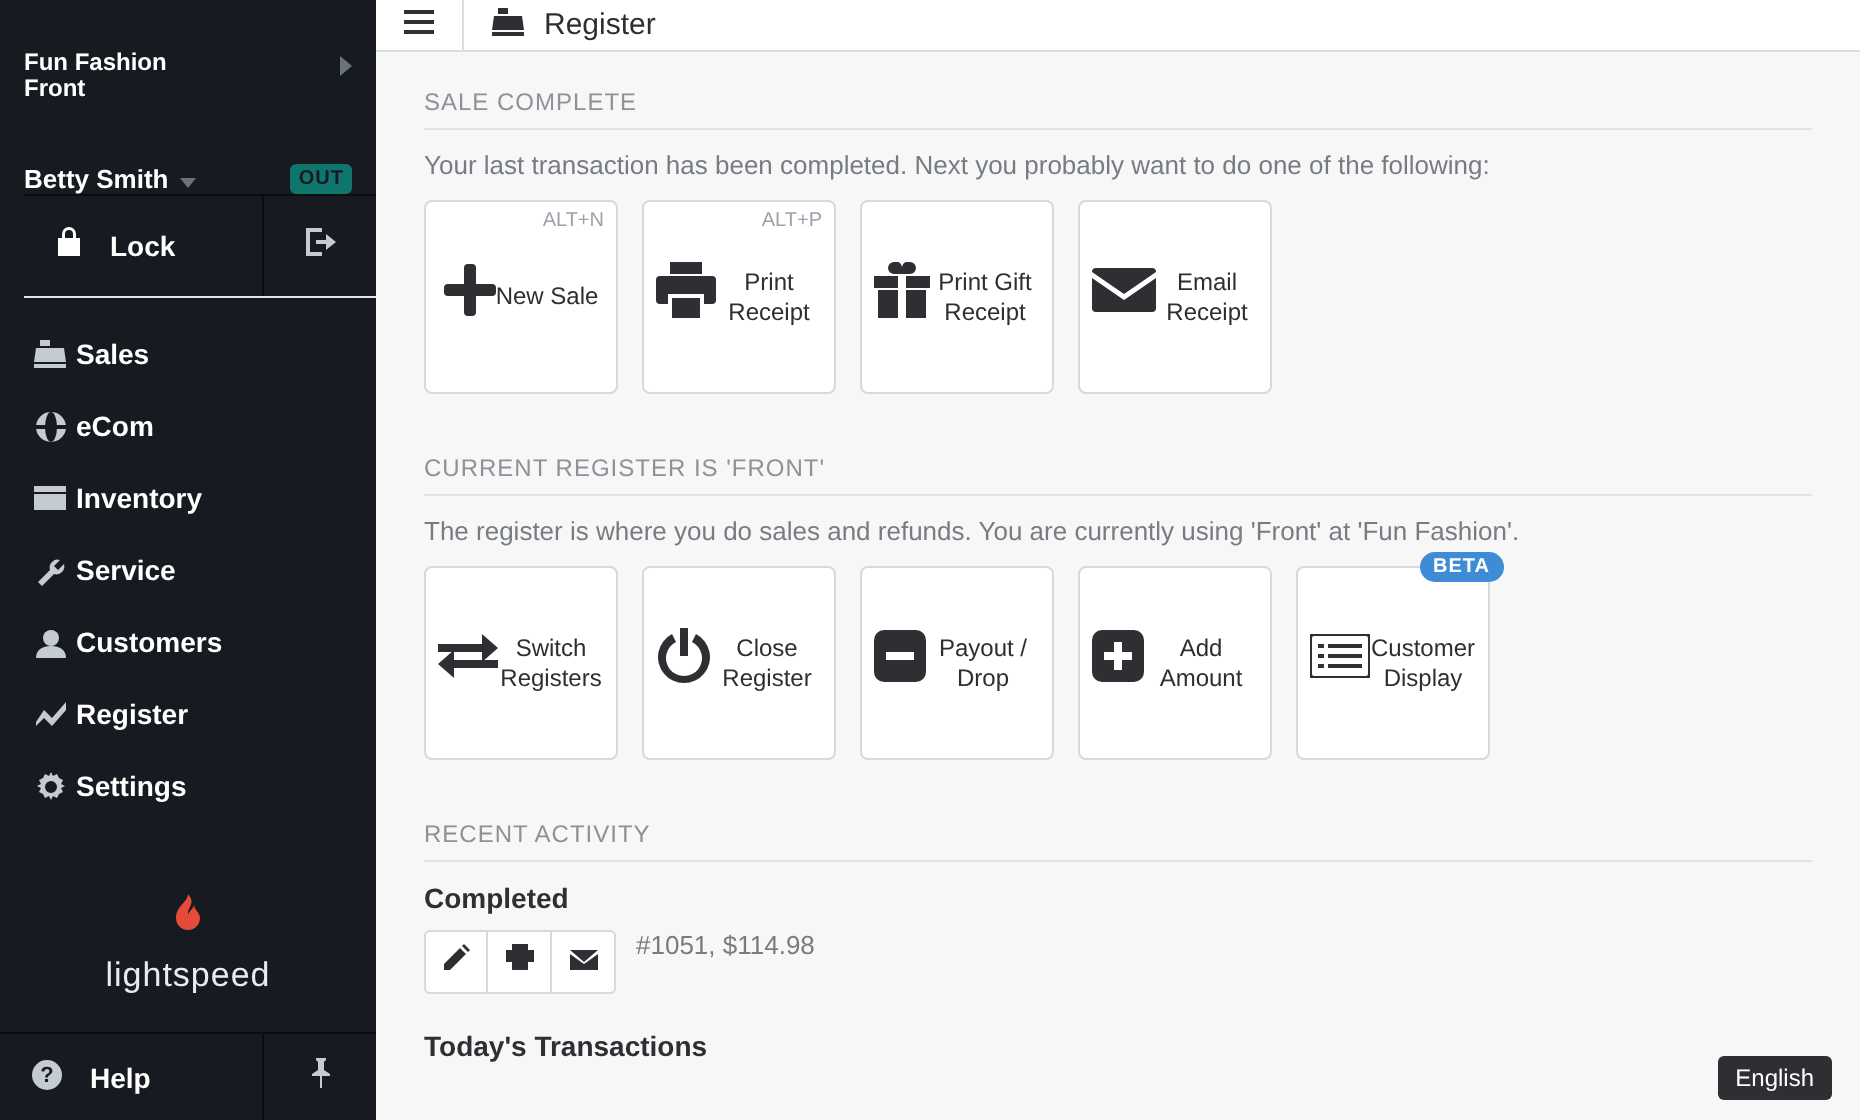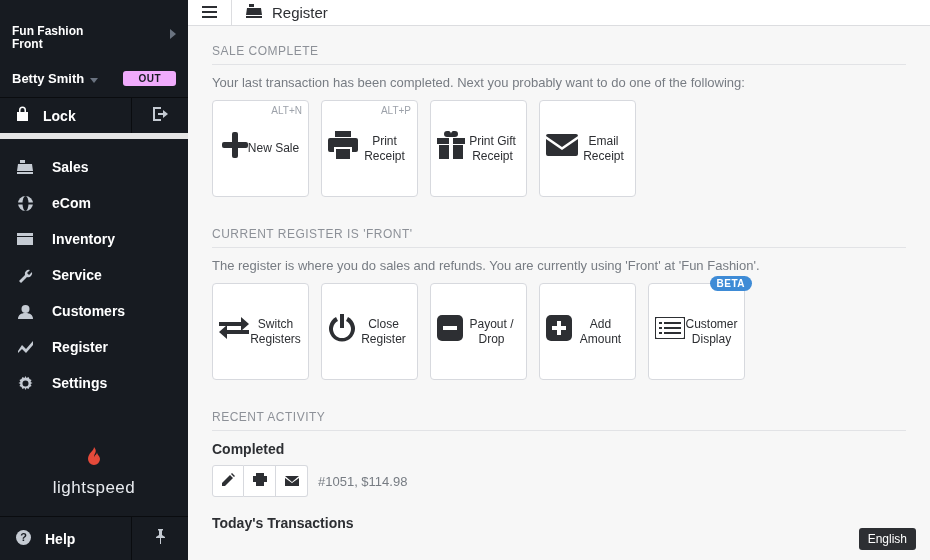--- a/index.html
+++ b/index.html
@@ -32,60 +32,61 @@
     .shop-name {
       font-size: 12px;
       font-weight: 600;
       line-height: 1.1;
     }
     .chevron-right-icon svg { width: 6px; height: 10px; fill: #6a7380; }
     .user-row {
       height: 38px;
       padding: 0 12px;
       display: flex;
-      align-items: center;
+      align-items: flex-end;
       justify-content: space-between;
     }
     .user-name { font-size: 13px; font-weight: 600; display: flex; align-items: center; gap: 6px; }
     .chevron-down-small svg { width: 8px; height: 5px; fill: #6a7380; }
     .out-badge {
-      background: #f0abfc;
+      background: #0f766e;
       color: #171b21;
       font-size: 10px;
       font-weight: 700;
-      padding: 2px 15px;
+      padding: 2px 4px;
       border-radius: 3px;
       letter-spacing: 0.5px;
     }
     .lock-row {
       display: flex;
-      height: 42px;
+      height: 52px;
       border-top: 1px solid #0a0c0f;
-      border-bottom: 6px solid #e5e5e5;
+      border-bottom: 1px solid #e5e5e5;
+      margin-left: 12px;
     }
     .lock-left {
       flex: 1;
       display: flex;
       align-items: center;
       gap: 14px;
       padding: 0 16px;
       border-right: 1px solid #0a0c0f;
     }
     .lock-left .lbl { font-size: 14px; font-weight: 600; }
     .lock-right {
       width: 56px;
       display: flex;
       align-items: center;
       justify-content: center;
     }
     .nav { padding-top: 10px; }
     .nav-item {
       display: flex;
       align-items: center;
-      gap: 18px;
+      gap: 4px;
       padding: 10px 16px;
       font-size: 14px;
       font-weight: 600;
       color: #fff;
       cursor: pointer;
     }
     .nav-item .icn { width: 18px; display: flex; justify-content: center; }
     .nav-item svg { fill: #c5cbd3; }
     .brand-row {
       margin-top: auto;
@@ -214,21 +215,20 @@
       letter-spacing: 0.5px;
     }
     .sub-heading {
       font-size: 14px;
       font-weight: 700;
       color: #2d2f33;
       margin-bottom: 8px;
     }
     .activity-row {
       display: flex;
-      align-items: center;
       gap: 0;
     }
     .mini-btn {
       width: 32px;
       height: 32px;
       border: 1px solid #d7d9de;
       background: #fff;
       display: flex;
       align-items: center;
       justify-content: center;

